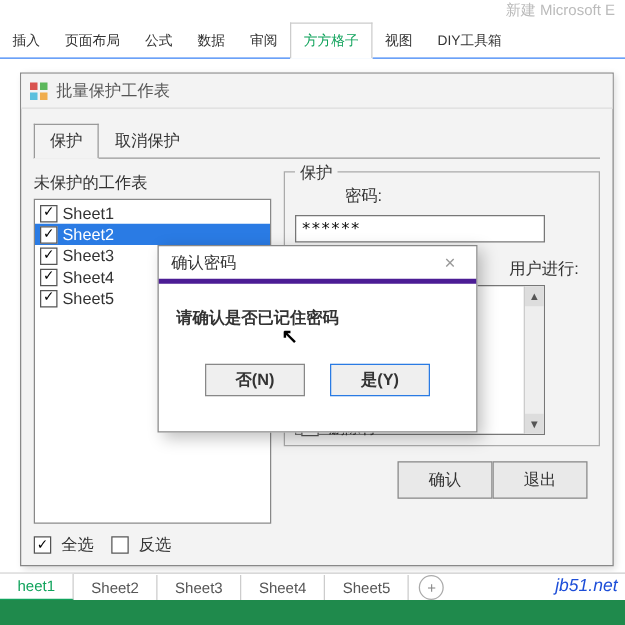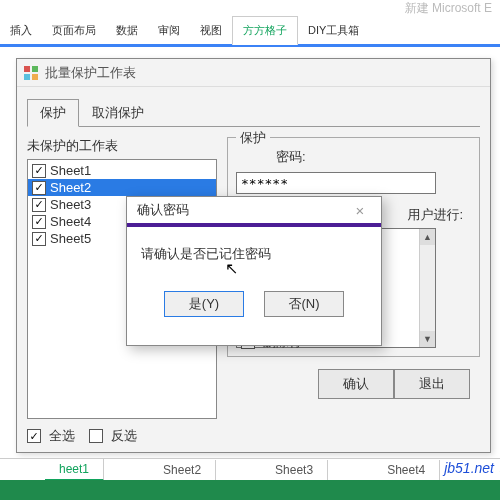--- a/index.html
+++ b/index.html
@@ -1,19 +1,19 @@
 <!DOCTYPE html>
 <html><head>
 <meta charset="utf-8">
 <style>
   * { box-sizing: border-box; font-family: "Microsoft YaHei", "SimSun", sans-serif; }
   body { margin: 0; background: #fff; width: 500px; height: 500px; overflow: hidden; position: relative; font-size: 13px; color: #333; }
 
   
-  .ribbon { height: 47px; border-bottom: 3px solid #3b82f6; background: #fff; position: relative; }
+  .ribbon { height: 47px; border-bottom: 1px solid #3b82f6; background: #fff; position: relative; }
   .title-area { position: absolute; top: 0; right: 8px; font-size: 12px; color: #bbb; }
   .ribbon-tabs { position: absolute; bottom: 0; left: 0; right: 0; display: flex; align-items: flex-end; }
   .ribbon-tab { padding: 6px 10px 6px; font-size: 11px; color: #333; cursor: pointer; }
   .ribbon-tab.active { border: 1px solid #ccc; border-bottom: 1px solid #fff; background: #fff; color: #11a35c; margin-bottom: -1px; }
 
   
   .dialog { position: absolute; top: 58px; left: 16px; width: 475px; height: 395px; border: 1px solid #888; background: #f3f3f3; box-shadow: 2px 2px 6px rgba(0,0,0,.15); }
   .dialog-titlebar { height: 28px; display: flex; align-items: center; padding-left: 6px; background: #f3f3f3; border-bottom: 1px solid #ddd; font-size: 13px; color: #555; }
   .dialog-titlebar .sysicon { width: 16px; height: 16px; margin-right: 6px; display:inline-block; }
   .sysicon svg { display:block; }
@@ -51,47 +51,48 @@
   .perm-items { padding:4px; font-size:13px; }
   .perm-items .cb { display:flex; margin-bottom:2px; }
 
   .btns { display:flex; margin-top: 12px; justify-content:flex-end; padding-right: 10px;}
   .btn { min-width: 76px; height: 30px; border:1px solid #888; background:#e9e9e9; font-size:13px; display:inline-flex; align-items:center; justify-content:center; cursor:pointer; }
 
   
   .modal { position:absolute; top: 196px; left: 126px; width: 256px; height: 150px; border:1px solid #888; background:#fff; box-shadow: 4px 4px 12px rgba(0,0,0,.25); }
   .modal-title { height: 30px; display:flex; align-items:center; justify-content:space-between; padding: 0 6px 0 10px; font-size:13px; color:#333; border-bottom: 4px solid #4c1d95;}
   .modal-close { width:30px; text-align:center; color:#999; font-size:15px; cursor:pointer;}
-  .modal-body { padding: 18px 14px 0; font-size:13px; color:#333; position:relative;}
+  .modal-body { padding: 18px 14px 0; font-size:13px; color:#333; position:relative;font-weight:bold;}
   .cursor-arrow { position:absolute; left:98px; top:32px; font-size:16px; color:#000; pointer-events:none; }
   .modal-btns { display:flex; gap:20px; justify-content:center; margin-top: 28px; }
   .mbtn { width: 80px; height: 26px; border:1px solid #888; background:#efefef; font-size:13px; display:inline-flex; align-items:center; justify-content:center; cursor:pointer;}
   .mbtn.primary { border:1px solid #2a7be4; }
 
   
   .sheet-tabs { position:absolute; bottom: 20px; left: 0; right: 0; height: 22px; border-top:1px solid #ccc; display:flex; align-items:center; background:#fff; font-size:12px; }
-  .stab { padding: 3px 14px; border-right:1px solid #ccc; color:#555; cursor:pointer;margin-left:45px;}
+  .stab { padding: 3px 14px; border-right:1px solid #ccc; color:#555; cursor:pointer;}
   .stab.active { background:#fff; border-bottom:2px solid #11a35c; color:#11a35c;}
   .addsheet { width:20px; height:20px; border:1px solid #aaa; border-radius:50%; margin-left:8px; text-align:center; line-height:18px; color:#888; cursor:pointer;}
 
   .statusbar { position:absolute; bottom:0; left:0; right:0; height:20px; background:#1f8a4c; }
   .watermark { position:absolute; right:6px; bottom:24px; font-size:14px; color:#1d4ed8; font-style: italic; pointer-events:none;}
 </style>
 </head>
 <body>
 
 <div class="ribbon">
   <div class="title-area">新建 Microsoft E</div>
   <div class="ribbon-tabs">
     <div class="ribbon-tab">插入</div>
     <div class="ribbon-tab">页面布局</div>
+    <div class="ribbon-tab">公式</div>
     <div class="ribbon-tab">数据</div>
     <div class="ribbon-tab">审阅</div>
+    <div class="ribbon-tab active">方方格子</div>
     <div class="ribbon-tab">视图</div>
-    <div class="ribbon-tab active">方方格子</div>
     <div class="ribbon-tab">DIY工具箱</div>
   </div>
 </div>
 
 <div class="dialog">
   <div class="dialog-titlebar">
     <span class="sysicon">
       <svg viewBox="0 0 16 16" width="16" height="16">
           <rect x="1" y="1" width="6" height="6" fill="#d9534f"></rect>
           <rect x="9" y="1" width="6" height="6" fill="#5cb85c"></rect>
@@ -180,22 +181,22 @@
 
 <div class="modal">
   <div class="modal-title">
     <span>确认密码</span>
     <span class="modal-close">×</span>
   </div>
   <div class="modal-body">
     <span>请确认是否已记住密码</span>
     <span class="cursor-arrow">↖</span>
     <div class="modal-btns">
+      <div class="mbtn">否(N)</div>
       <div class="mbtn primary">是(Y)</div>
-      <div class="mbtn">否(N)</div>
     </div>
   </div>
 </div>
 
 <div class="sheet-tabs">
   <div class="stab active">heet1</div>
   <div class="stab">Sheet2</div>
   <div class="stab">Sheet3</div>
   <div class="stab">Sheet4</div>
   <div class="stab">Sheet5</div>

